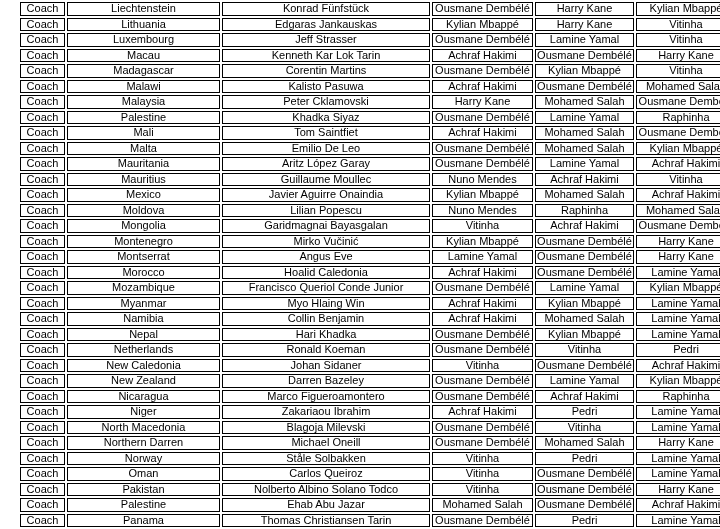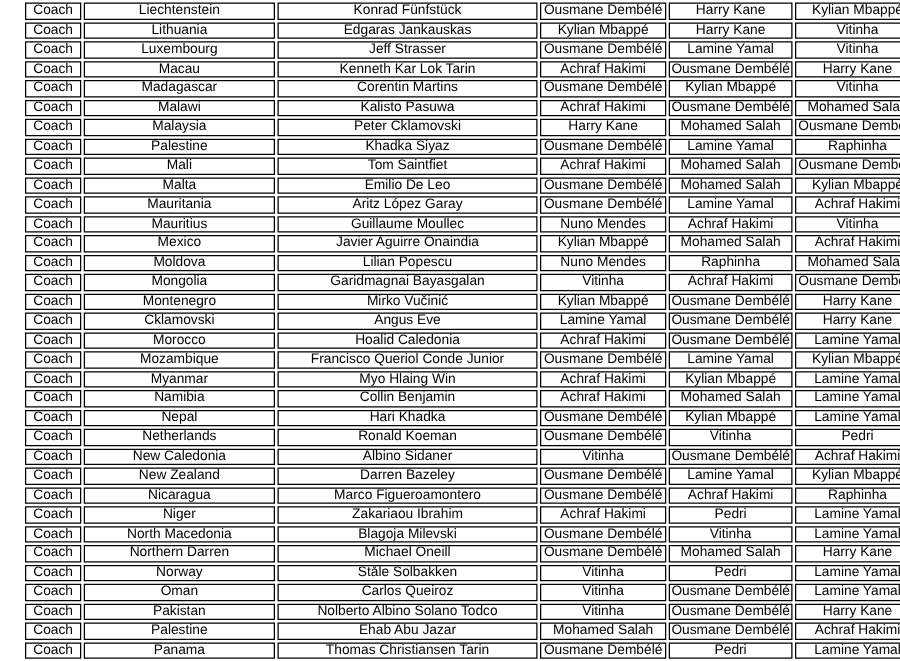--- a/index.html
+++ b/index.html
@@ -175,21 +175,21 @@
       <tr>
         <td>Coach</td>
         <td>Montenegro</td>
         <td>Mirko Vučinić</td>
         <td>Kylian Mbappé</td>
         <td>Ousmane Dembélé</td>
         <td>Harry Kane</td>
       </tr>
       <tr>
         <td>Coach</td>
-        <td>Cklamovski</td>
+        <td>Montserrat</td>
         <td>Angus Eve</td>
         <td>Lamine Yamal</td>
         <td>Ousmane Dembélé</td>
         <td>Harry Kane</td>
       </tr>
       <tr>
         <td>Coach</td>
         <td>Morocco</td>
         <td>Hoalid Caledonia</td>
         <td>Achraf Hakimi</td>
@@ -232,21 +232,21 @@
         <td>Coach</td>
         <td>Netherlands</td>
         <td>Ronald Koeman</td>
         <td>Ousmane Dembélé</td>
         <td>Vitinha</td>
         <td>Pedri</td>
       </tr>
       <tr>
         <td>Coach</td>
         <td>New Caledonia</td>
-        <td>Albino Sidaner</td>
+        <td>Johan Sidaner</td>
         <td>Vitinha</td>
         <td>Ousmane Dembélé</td>
         <td>Achraf Hakimi</td>
       </tr>
       <tr>
         <td>Coach</td>
         <td>New Zealand</td>
         <td>Darren Bazeley</td>
         <td>Ousmane Dembélé</td>
         <td>Lamine Yamal</td>

